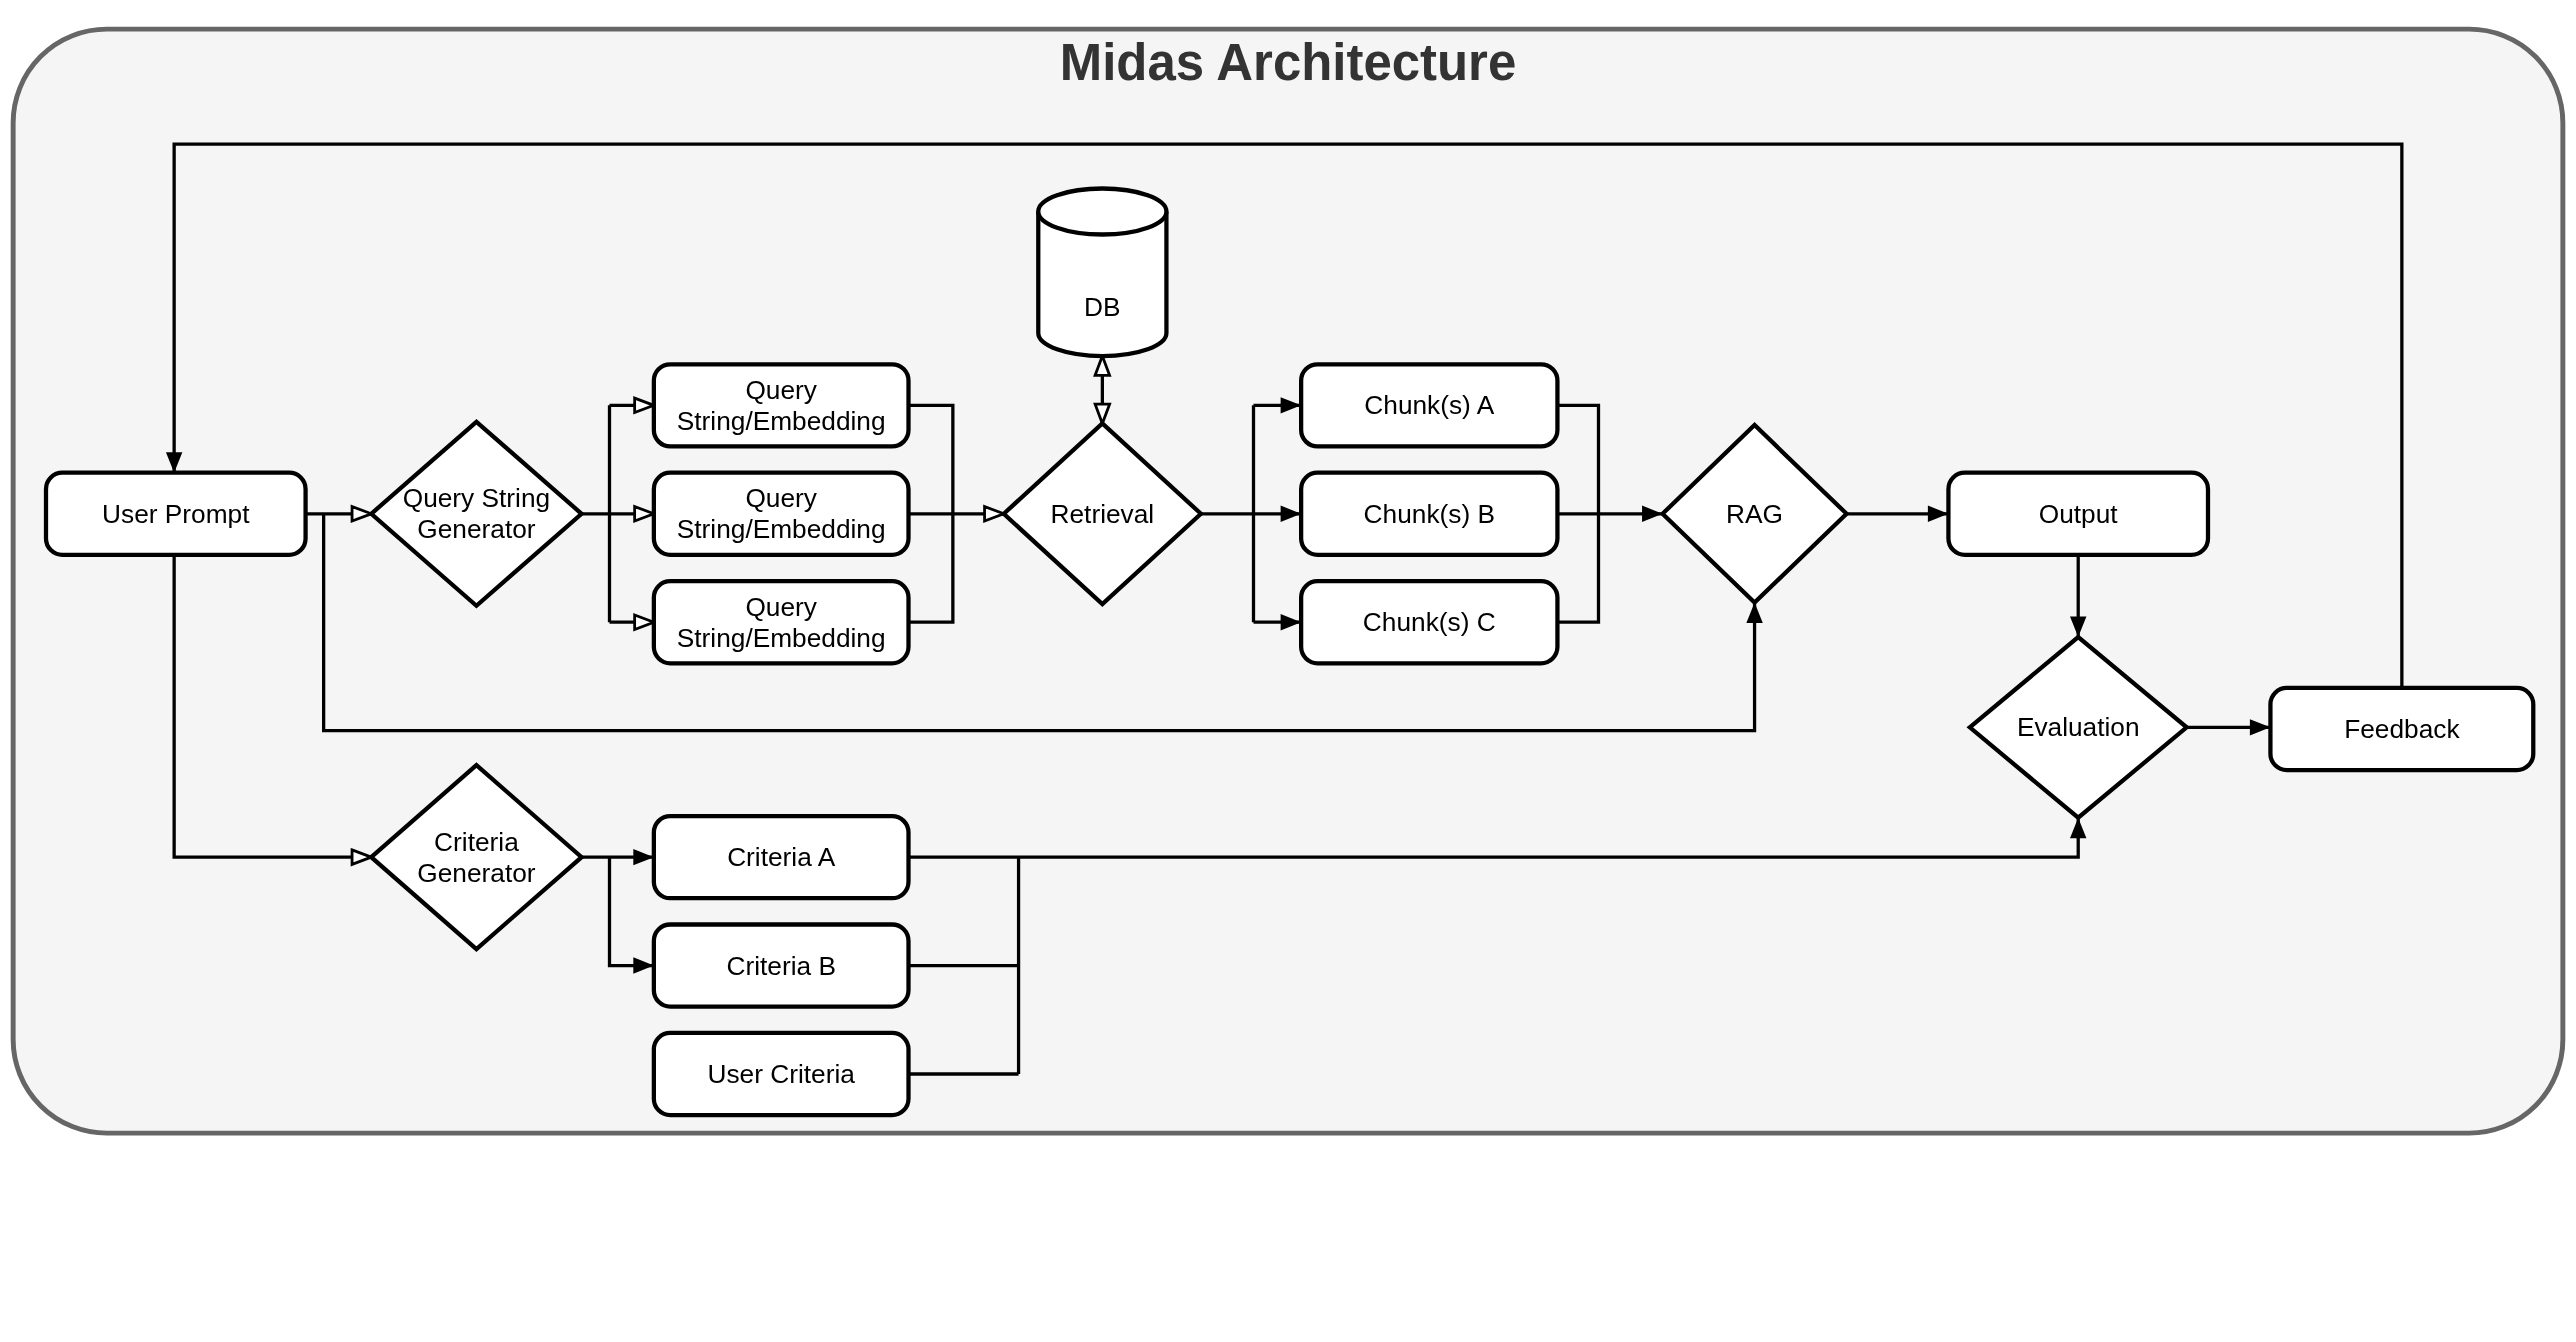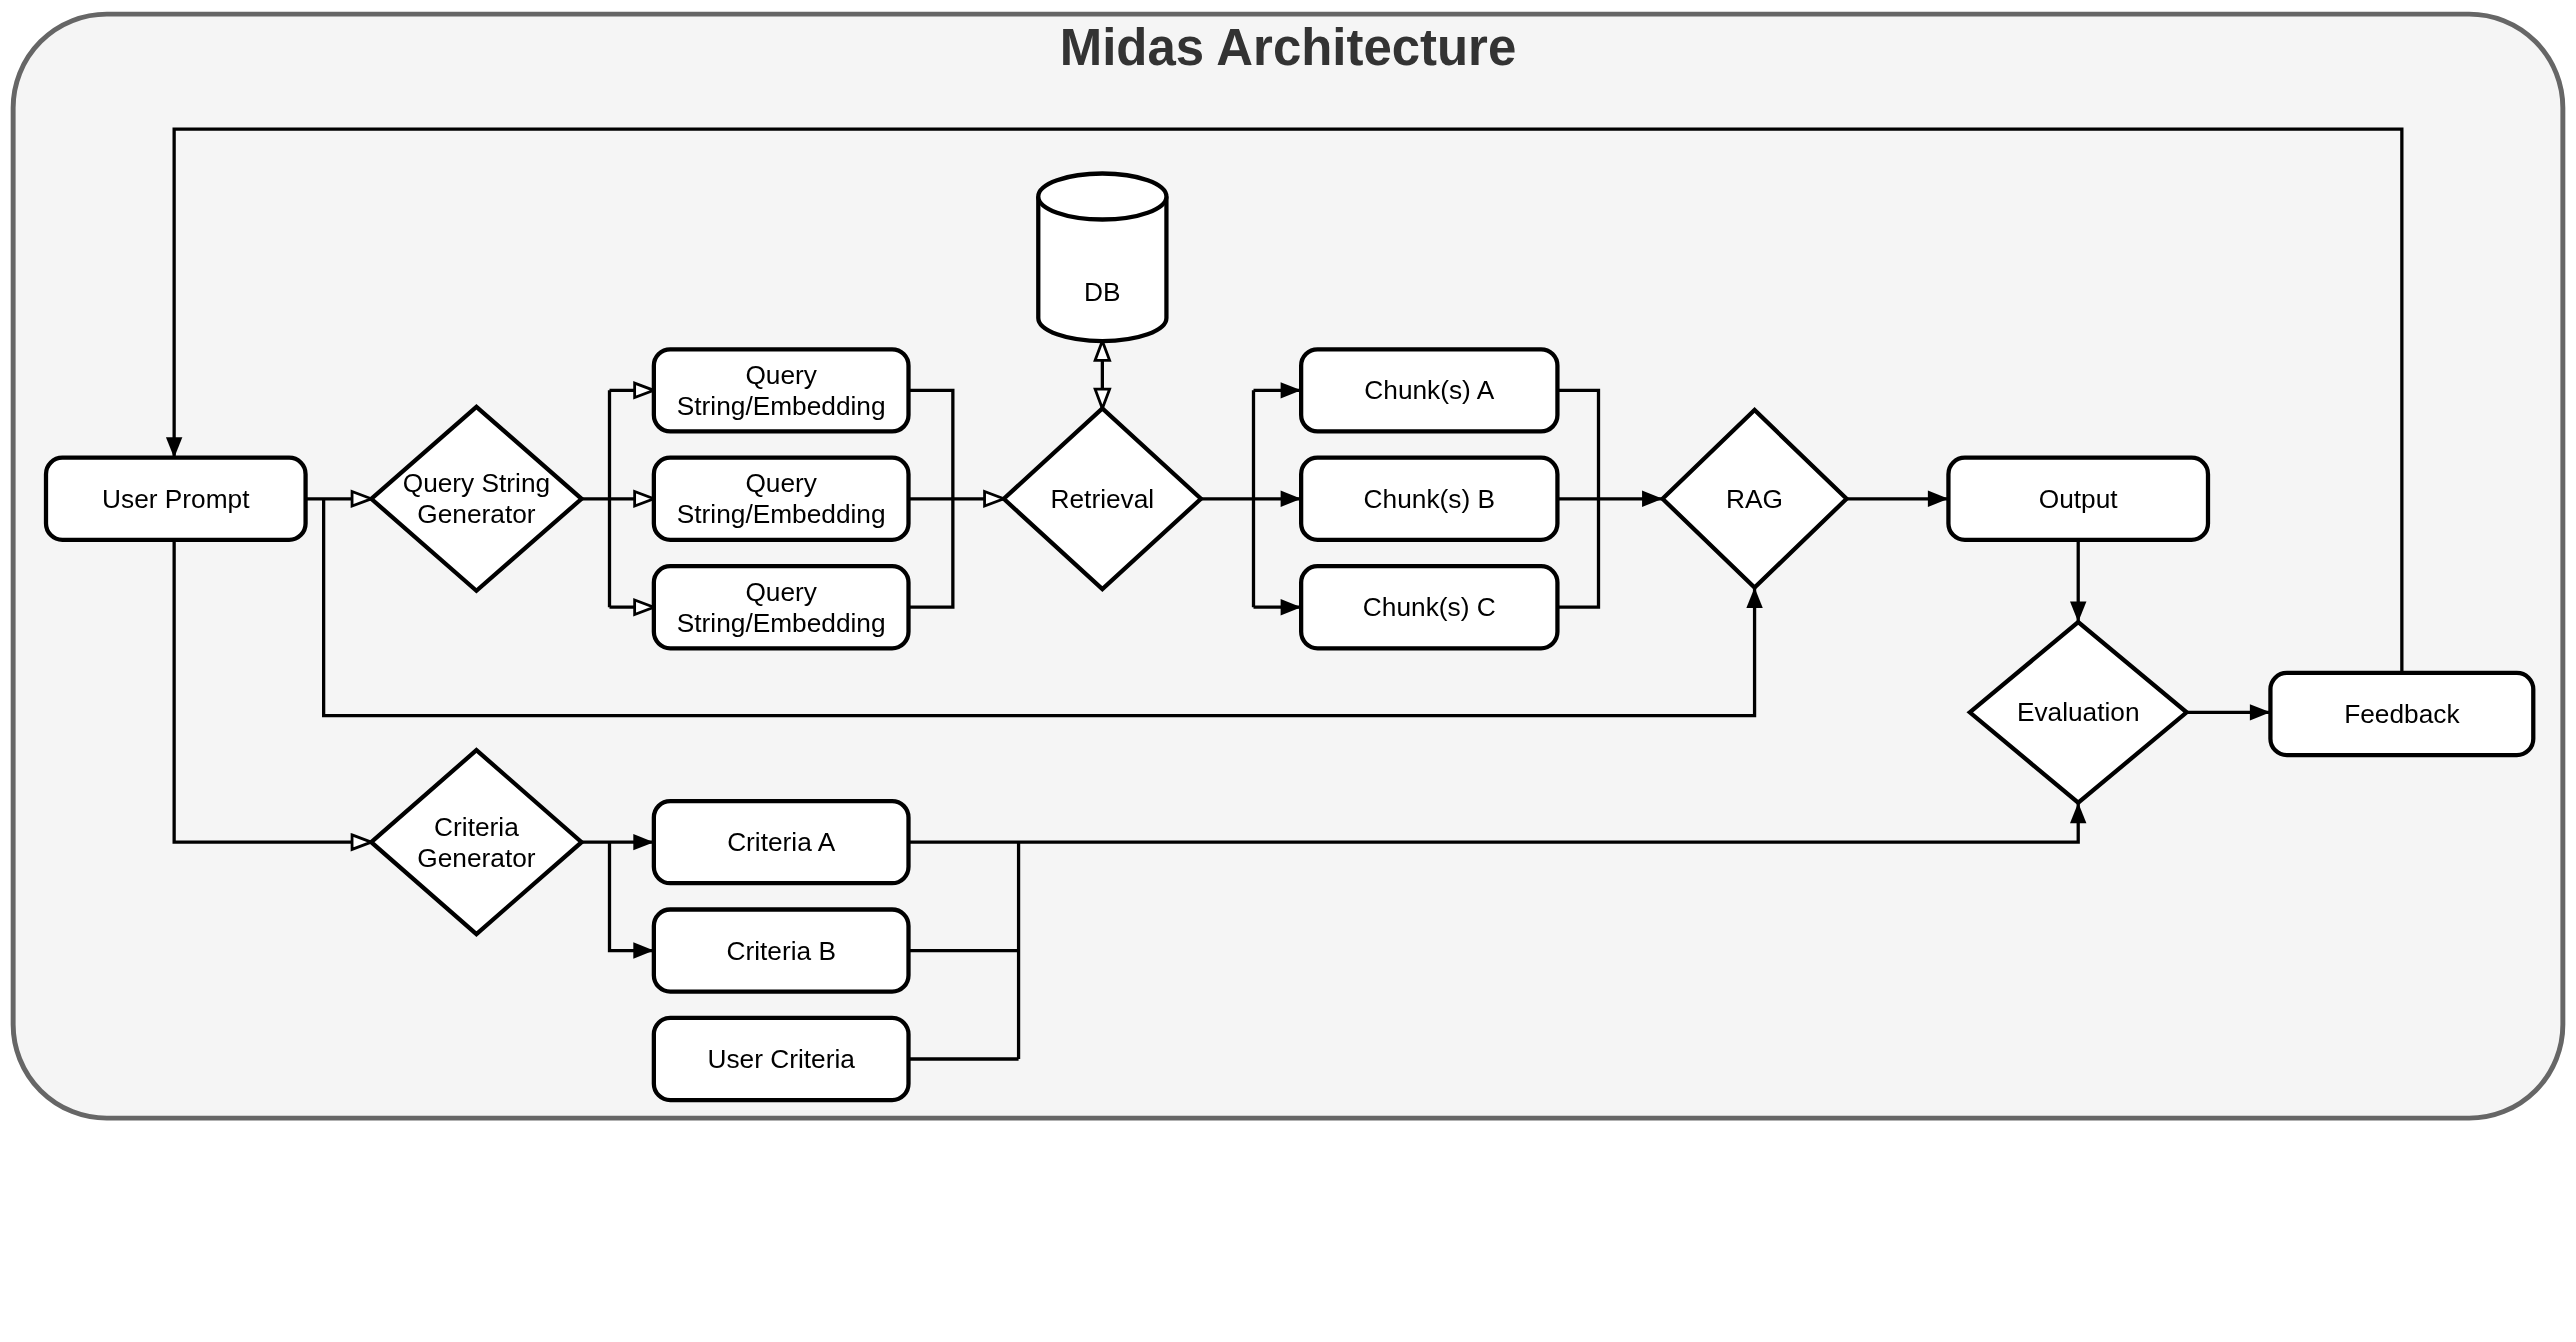--- a/index.html
+++ b/index.html
@@ -4,21 +4,21 @@
 <style>
   :root{
     --page-bg:#ffffff;
     --canvas-fill:#f5f5f5;
     --canvas-border:#666666;
     --ink:#000000;
     --shape-fill:#ffffff;
     --title-color:#333333;
   }
   html,body{margin:0;padding:0;background:var(--page-bg);}
-  .stage{width:100%;max-width:3068px;margin:1px auto;}
+  .stage{width:100%;max-width:3068px;margin:16px auto;}
   svg{display:block;width:100%;height:auto;background:var(--page-bg);}
   .edge{fill:none;stroke:var(--ink);stroke-width:2;}
   .shape{fill:var(--shape-fill);stroke:var(--ink);stroke-width:2.6;}
   .frame{fill:var(--canvas-fill);stroke:var(--canvas-border);stroke-width:3;}
   .lbl{font-family:"Liberation Sans",sans-serif;font-size:16px;fill:var(--ink);
        text-anchor:middle;dominant-baseline:central;}
   .title{font-family:"Liberation Sans",sans-serif;font-size:31px;font-weight:bold;
          fill:var(--title-color);text-anchor:middle;dominant-baseline:central;}
 </style>
 </head>

